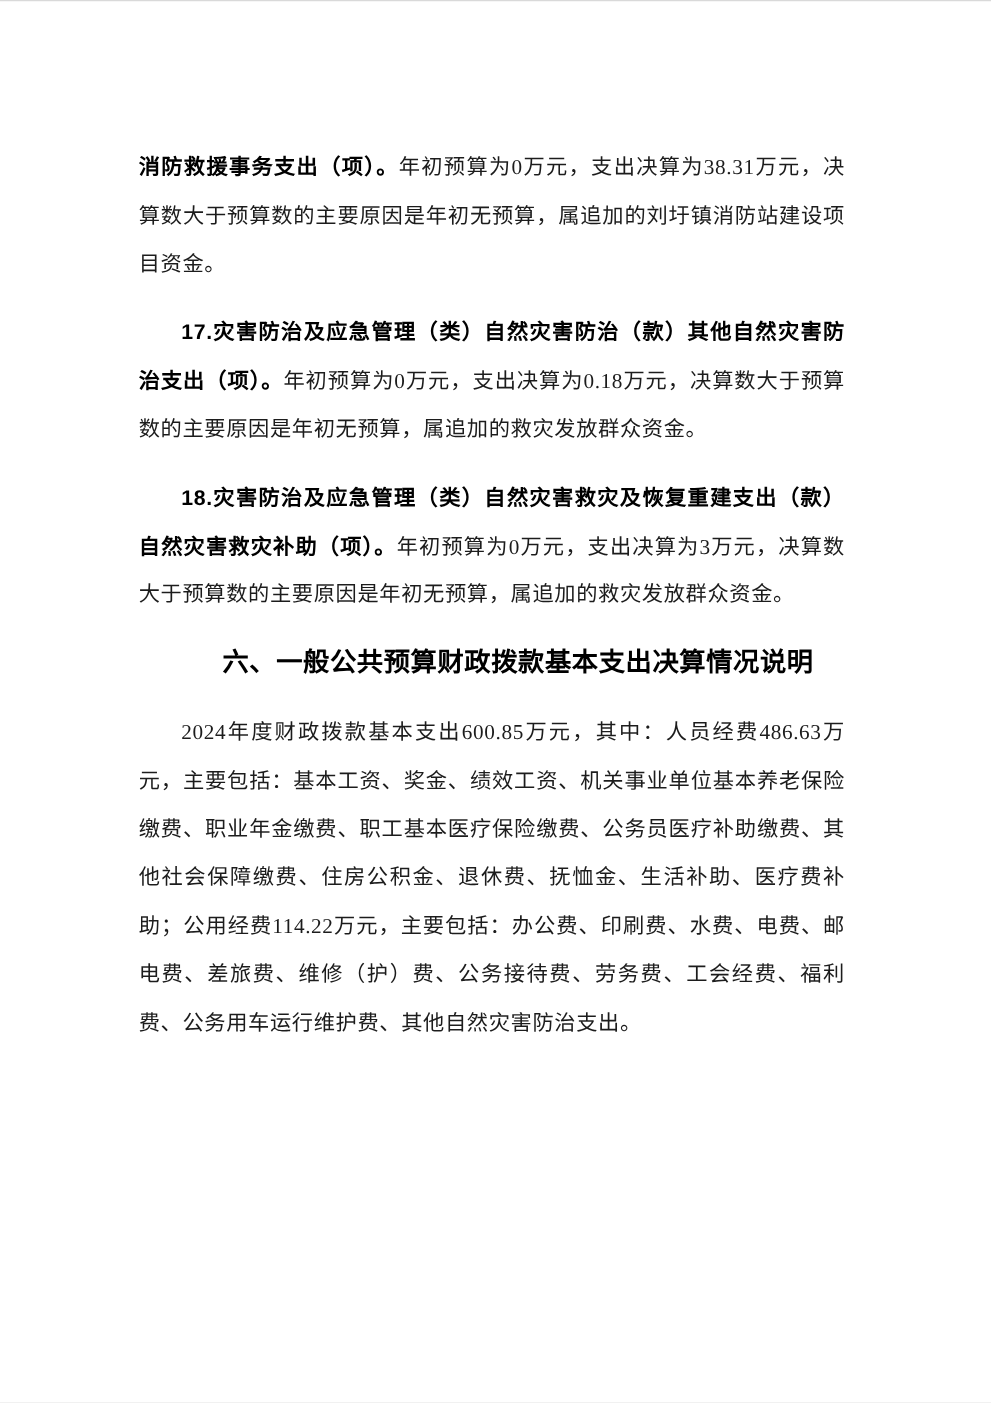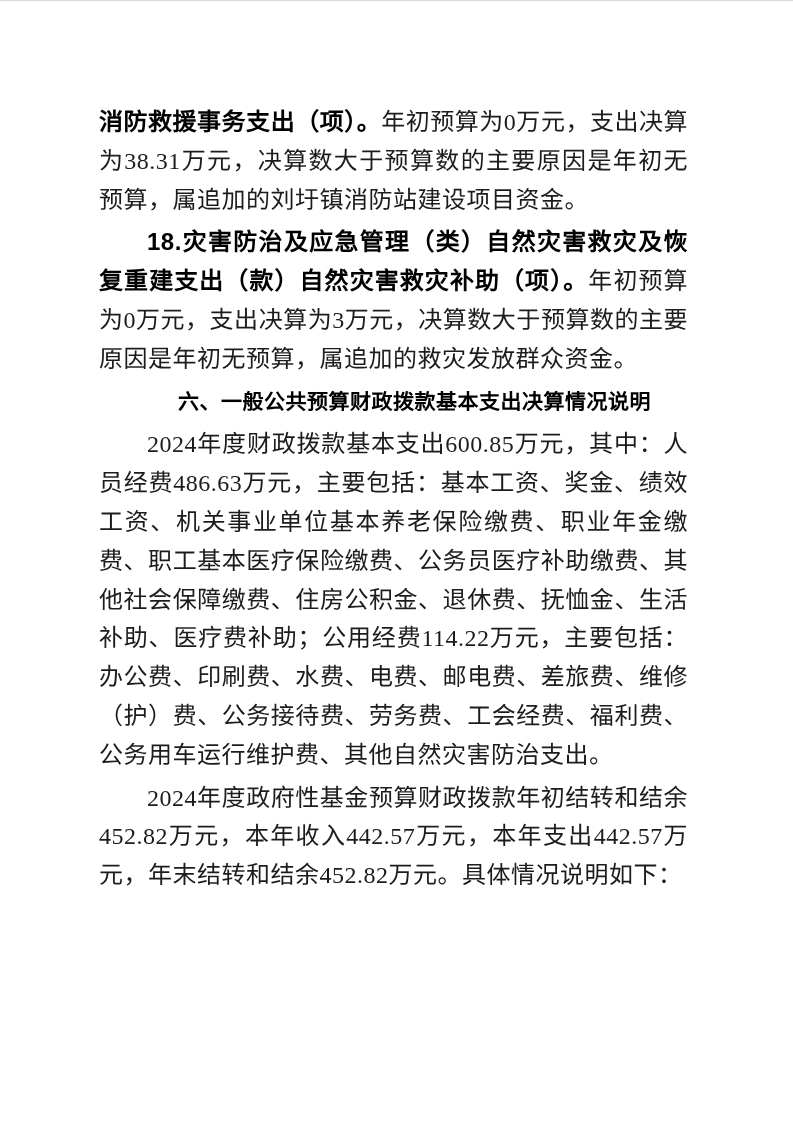--- a/index.html
+++ b/index.html
@@ -18,24 +18,24 @@
     box-sizing: border-box;
     border-top: 1px solid #d9d9d9;
   }
   .page-body {
     position: absolute;
     left: 95px;
     top: 98px;
     width: 597px;
   }
   .para {
-    margin: 4px;
+    margin: 16px;
     padding: 0;
     font-family: "Liberation Serif", "DejaVu Serif", serif;
-    font-size: 24px;
+    font-size: 17px;
     line-height: 38.8px;
     color: #1c1c1c;
     text-align: justify;
     letter-spacing: 0.5px;
     word-break: break-all;
   }
   .para.indent {
     text-indent: 2em;
   }
   .lead {
@@ -57,24 +57,24 @@
   }
 </style>
 </head>
 <body>
 
 <div class="page">
   <div class="page-body">
 
     <p class="para"><span class="lead">消防救援事务支出（项）。</span><span>年初预算为0万元，支出决算为38.31万元，决算数大于预算数的主要原因是年初无预算，属追加的刘圩镇消防站建设项目资金。</span></p>
 
+    <p class="para indent"><span class="lead">17.灾害防治及应急管理（类）自然灾害防治（款）其他自然灾害防治支出（项）。</span><span>年初预算为0万元，支出决算为0.18万元，决算数大于预算数的主要原因是年初无预算，属追加的救灾发放群众资金。</span></p>
 
     <p class="para indent"><span class="lead">18.灾害防治及应急管理（类）自然灾害救灾及恢复重建支出（款）自然灾害救灾补助（项）。</span><span>年初预算为0万元，支出决算为3万元，决算数大于预算数的主要原因是年初无预算，属追加的救灾发放群众资金。</span></p>
 
     <h3 class="heading">六、一般公共预算财政拨款基本支出决算情况说明</h3>
 
     <p class="para indent"><span>2024年度财政拨款基本支出600.85万元，其中：人员经费486.63万元，主要包括：基本工资、奖金、绩效工资、机关事业单位基本养老保险缴费、职业年金缴费、职工基本医疗保险缴费、公务员医疗补助缴费、其他社会保障缴费、住房公积金、退休费、抚恤金、生活补助、医疗费补助；公用经费114.22万元，主要包括：办公费、印刷费、水费、电费、邮电费、差旅费、维修（护）费、公务接待费、劳务费、工会经费、福利费、公务用车运行维护费、其他自然灾害防治支出。</span></p>
 
 
-    <p class="para indent"><span>2024年度政府性基金预算财政拨款年初结转和结余452.82万元，本年收入442.57万元，本年支出442.57万元，年末结转和结余452.82万元。具体情况说明如下：</span></p>
 
   </div>
 </div>
 
 </body></html>

